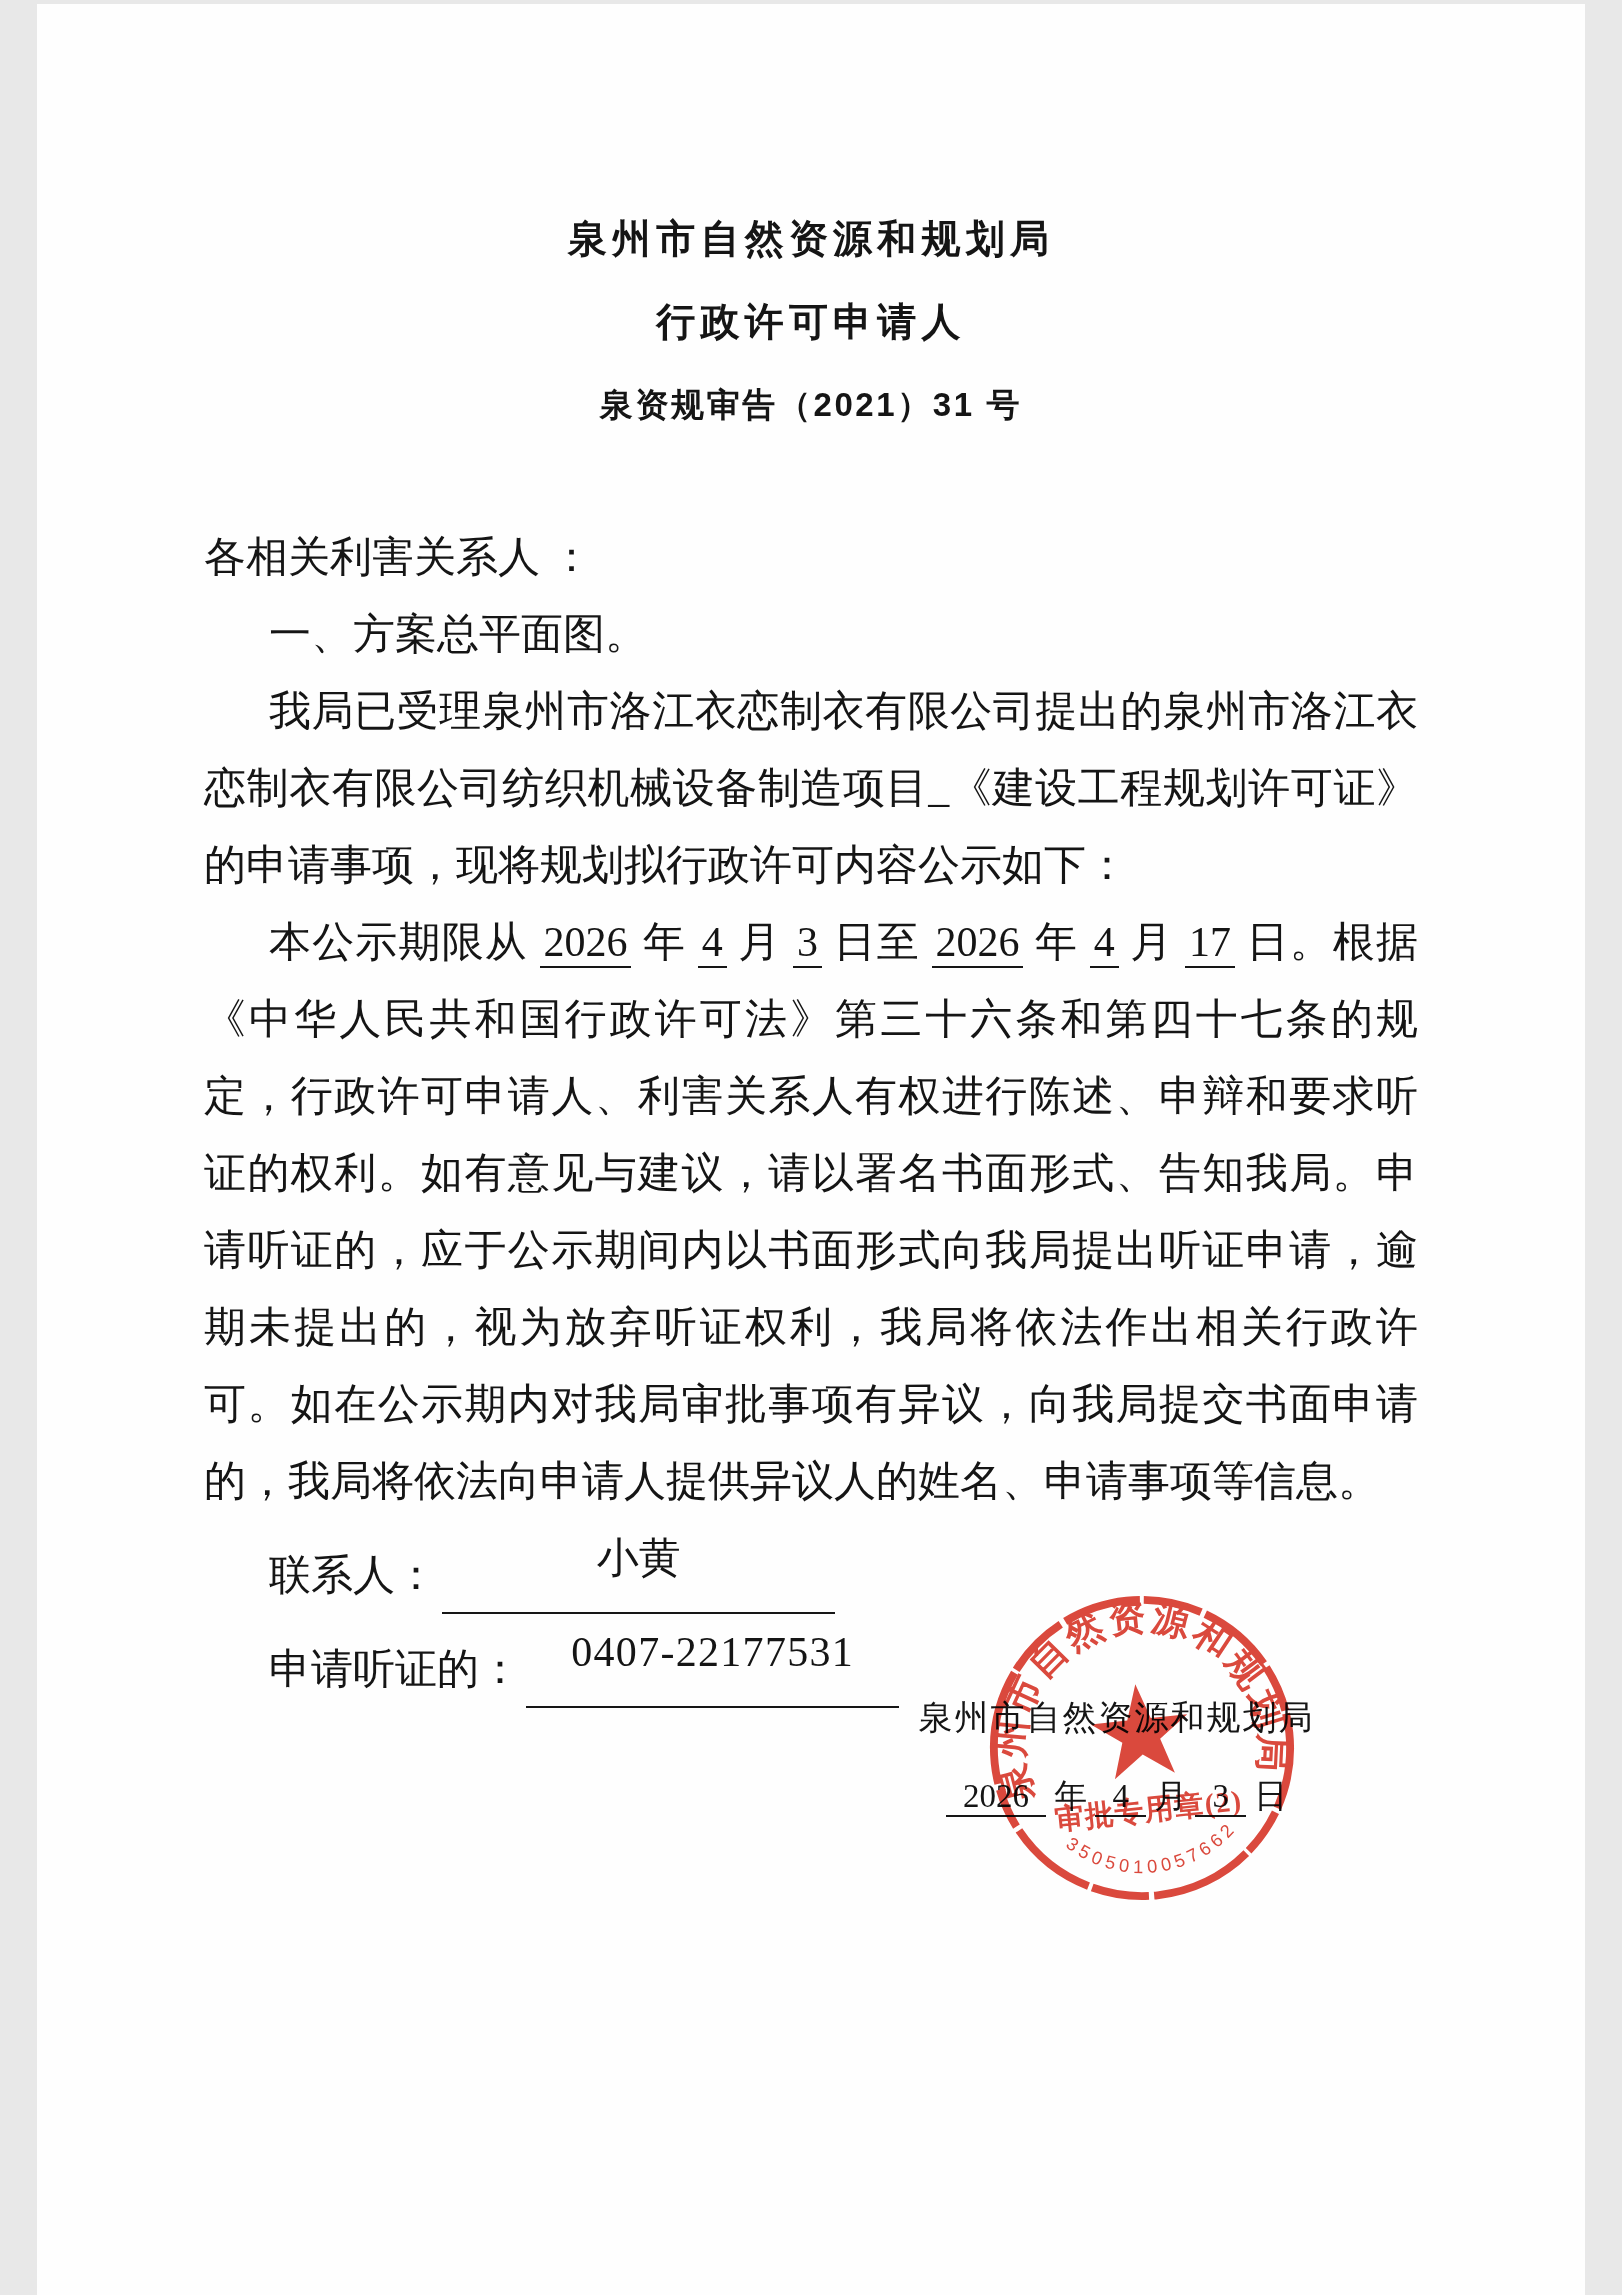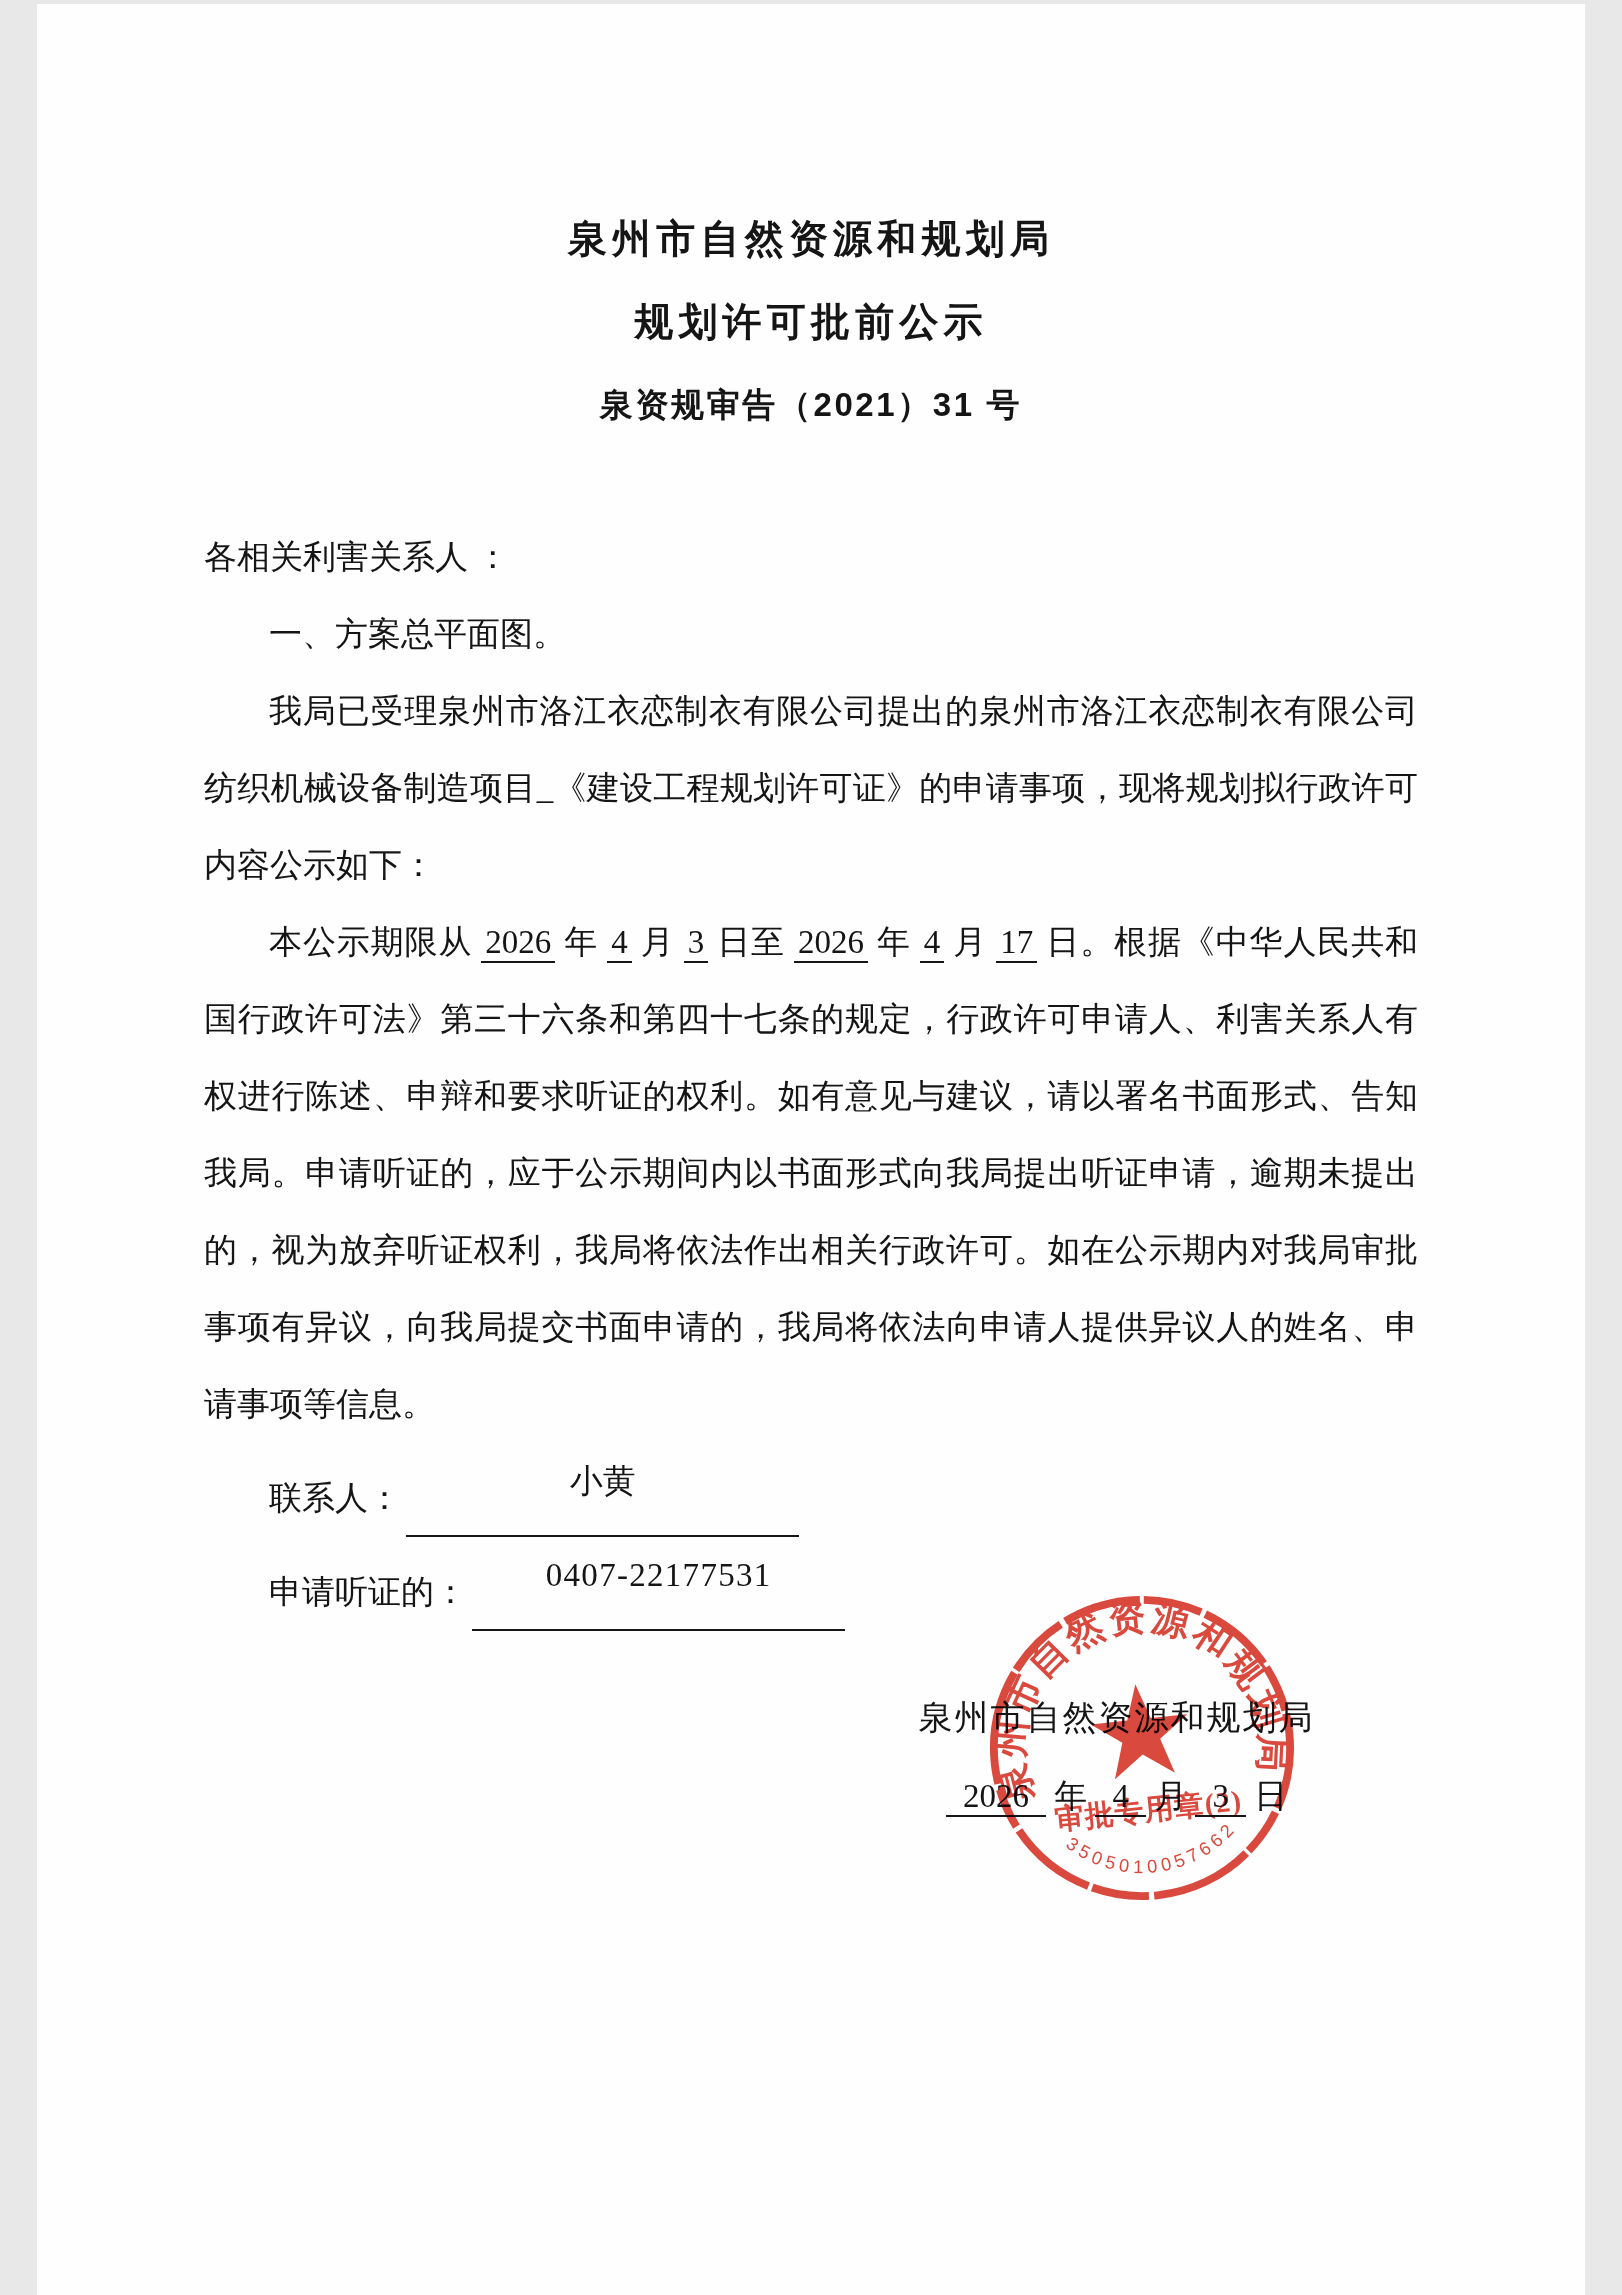--- a/index.html
+++ b/index.html
@@ -29,21 +29,21 @@
   .title-main, .title-sub {
     font-size: 39px;
     letter-spacing: 5.2px;
   }
   .doc-number {
     font-size: 33px;
     letter-spacing: 2.6px;
   }
   .body-text {
     margin-top: 73px;
-    font-size: 33px;
+    font-size: 42px;
     line-height: 77px;
     text-align: justify;
   }
   .body-text p { margin: 0; }
   .para { text-indent: 65px; }
   .salutation { text-indent: 0; }
   .para-item { margin-top: 9.2px; }
   .u {
     border-bottom: 2.6px solid #161616;
     padding: 0 3.9px 1.3px 3.9px;
@@ -88,21 +88,21 @@
   .seal svg { width: 100%; height: 100%; }
 </style>
 </head>
 <body>
 
 <div class="page">
   <div class="content">
 
     <div class="header">
       <div class="title-main">泉州市自然资源和规划局</div>
-      <div class="title-sub">规划许可批前公示</div>
+      <div class="title-sub">行政许可申请人</div>
       <div class="doc-number">泉资规审告（2021）31 号</div>
     </div>
 
     <div class="body-text">
       <p class="salutation">各相关利害关系人 ：</p>
       <p class="para para-item">一、方案总平面图。</p>
       <p class="para"><span>我局已受理泉州市洛江衣恋制衣有限公司提出的泉州市洛江衣恋制衣有限公司纺织机械设备制造项目</span><span>_</span><span>《建设工程规划许可证》的申请事项，现将规划拟行政许可内容公示如下：</span></p>
       <p class="para"><span>本公示期限从 </span><span class="u">2026</span><span> 年 </span><span class="u">4</span><span> 月 </span><span class="u">3</span><span> 日至 </span><span class="u">2026</span><span> 年 </span><span class="u">4</span><span> 月 </span><span class="u">17</span><span> 日。根据《中华人民共和国行政许可法》第三十六条和第四十七条的规定，行政许可申请人、利害关系人有权进行陈述、申辩和要求听证的权利。如有意见与建议，请以署名书面形式、告知我局。申请听证的，应于公示期间内以书面形式向我局提出听证申请，逾期未提出的，视为放弃听证权利，我局将依法作出相关行政许可。如在公示期内对我局审批事项有异议，向我局提交书面申请的，我局将依法向申请人提供异议人的姓名、申请事项等信息。</span></p>
       <p class="contact-line"><span>联系人：</span><span class="blank blank-contact">小黄</span></p>
       <p class="contact-line"><span>申请听证的：</span><span class="blank blank-phone">0407-22177531</span></p>

